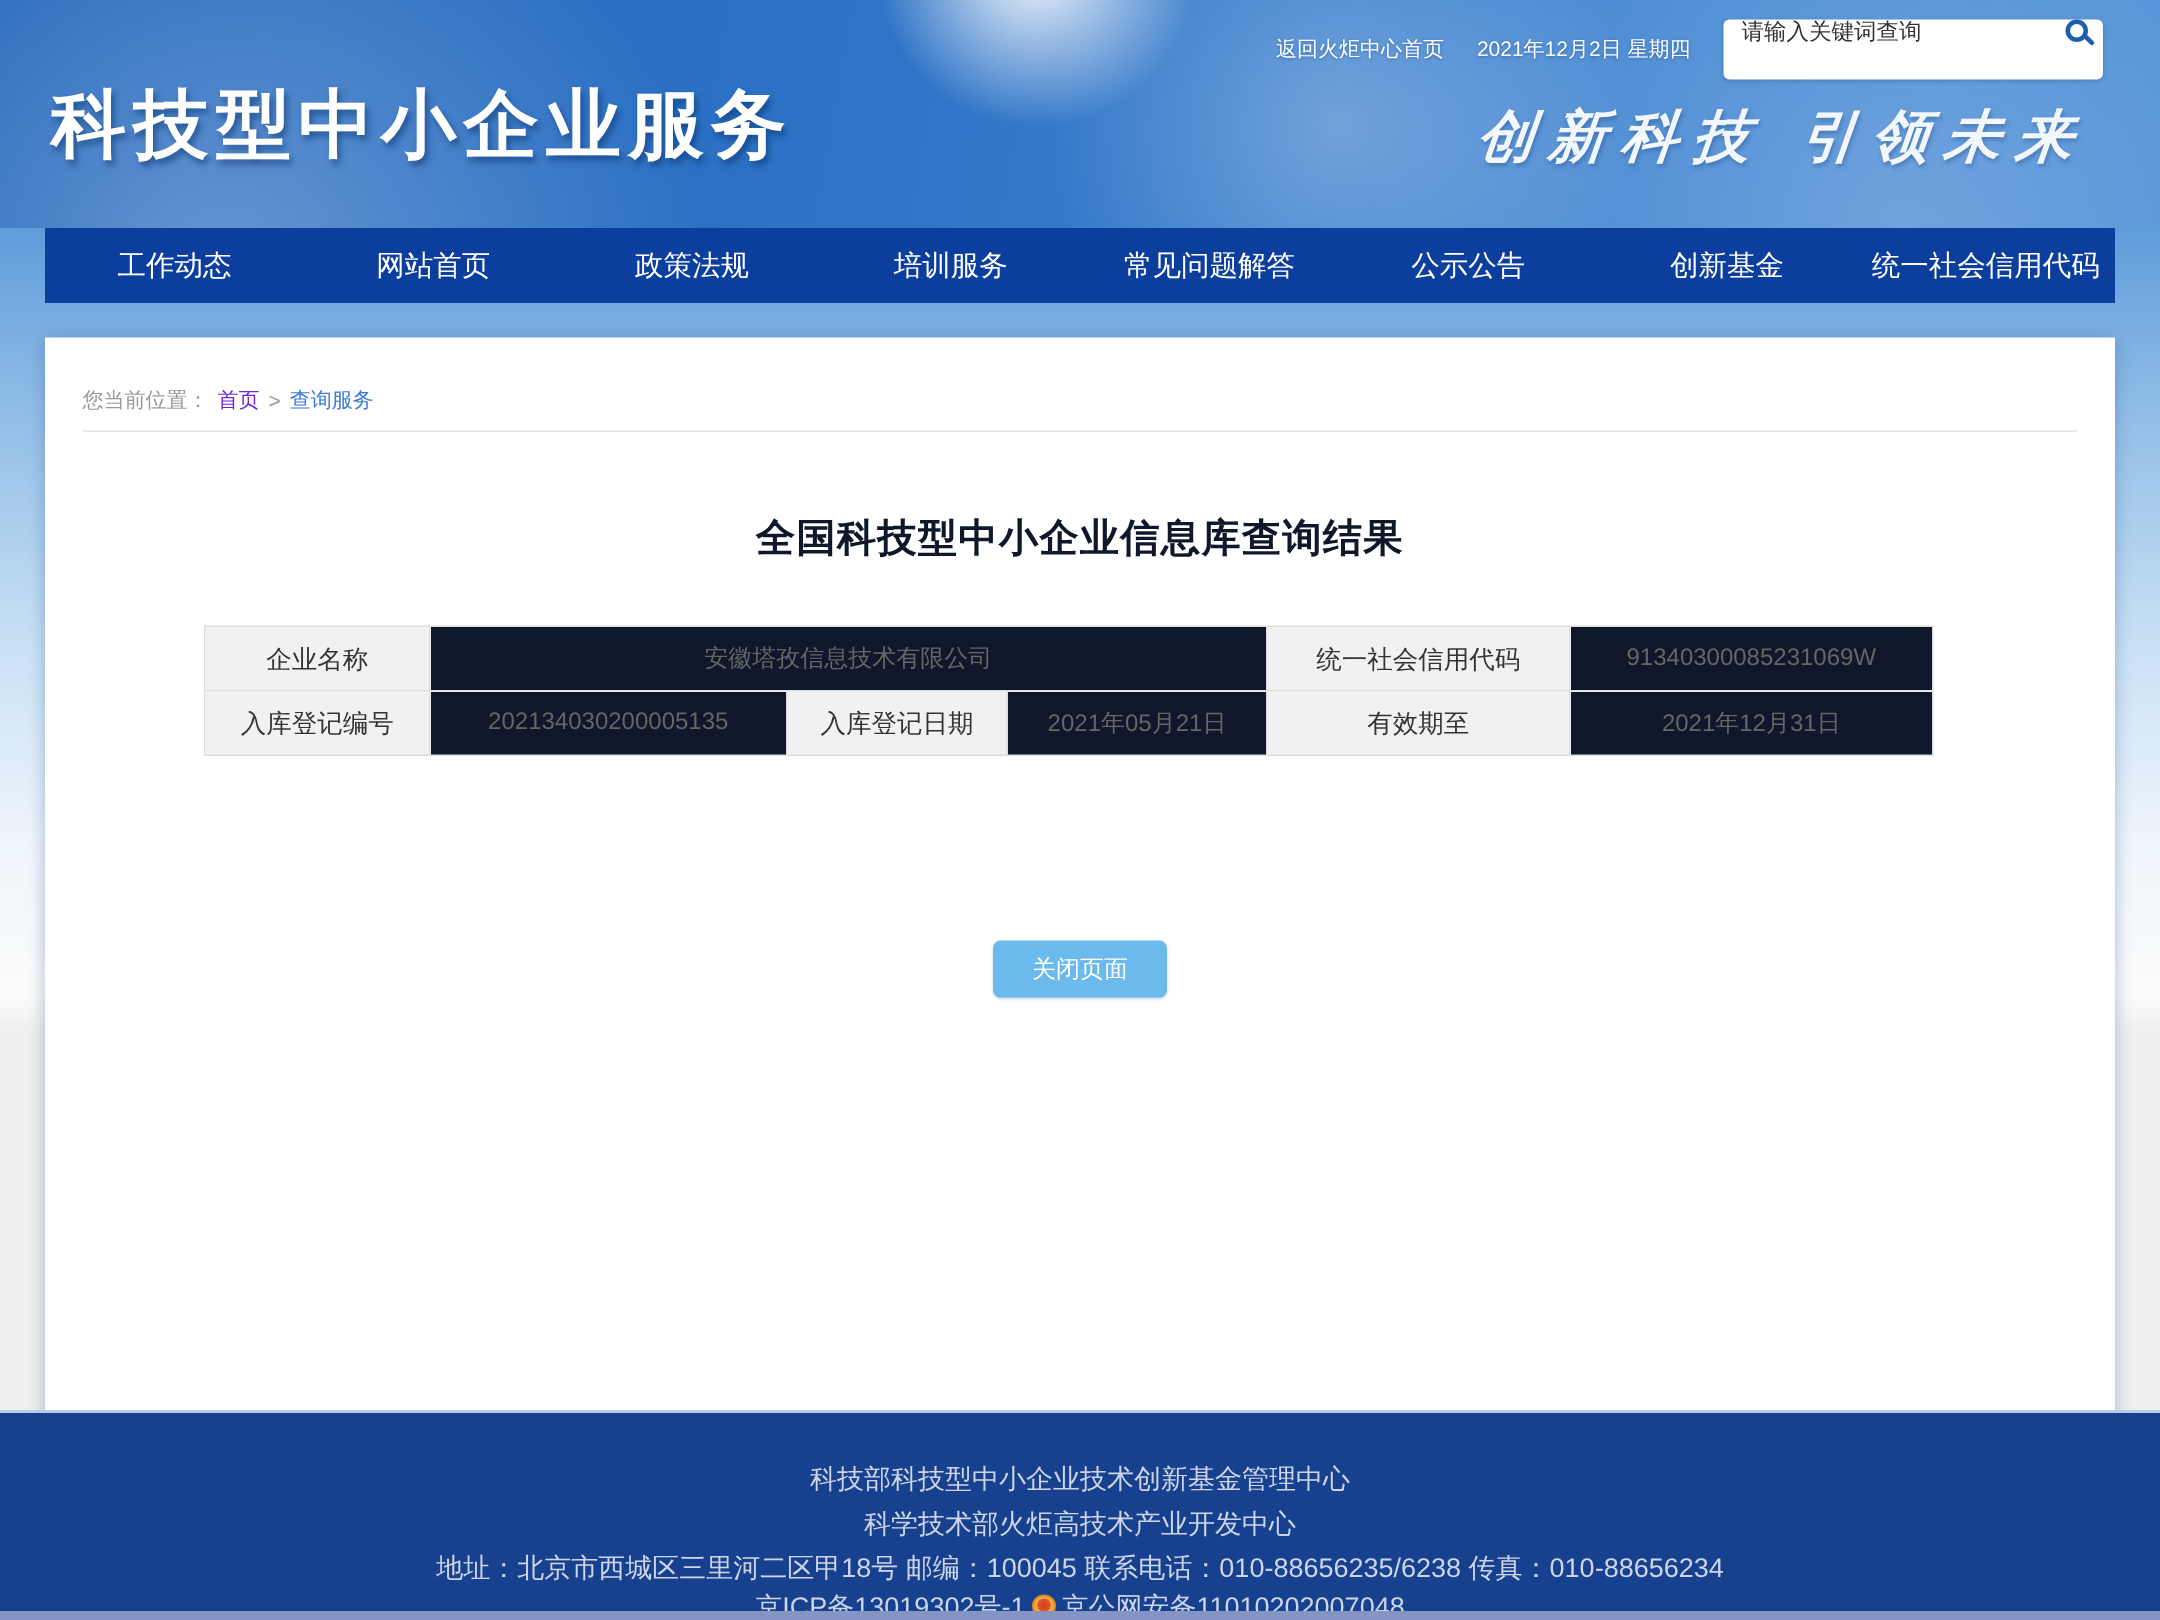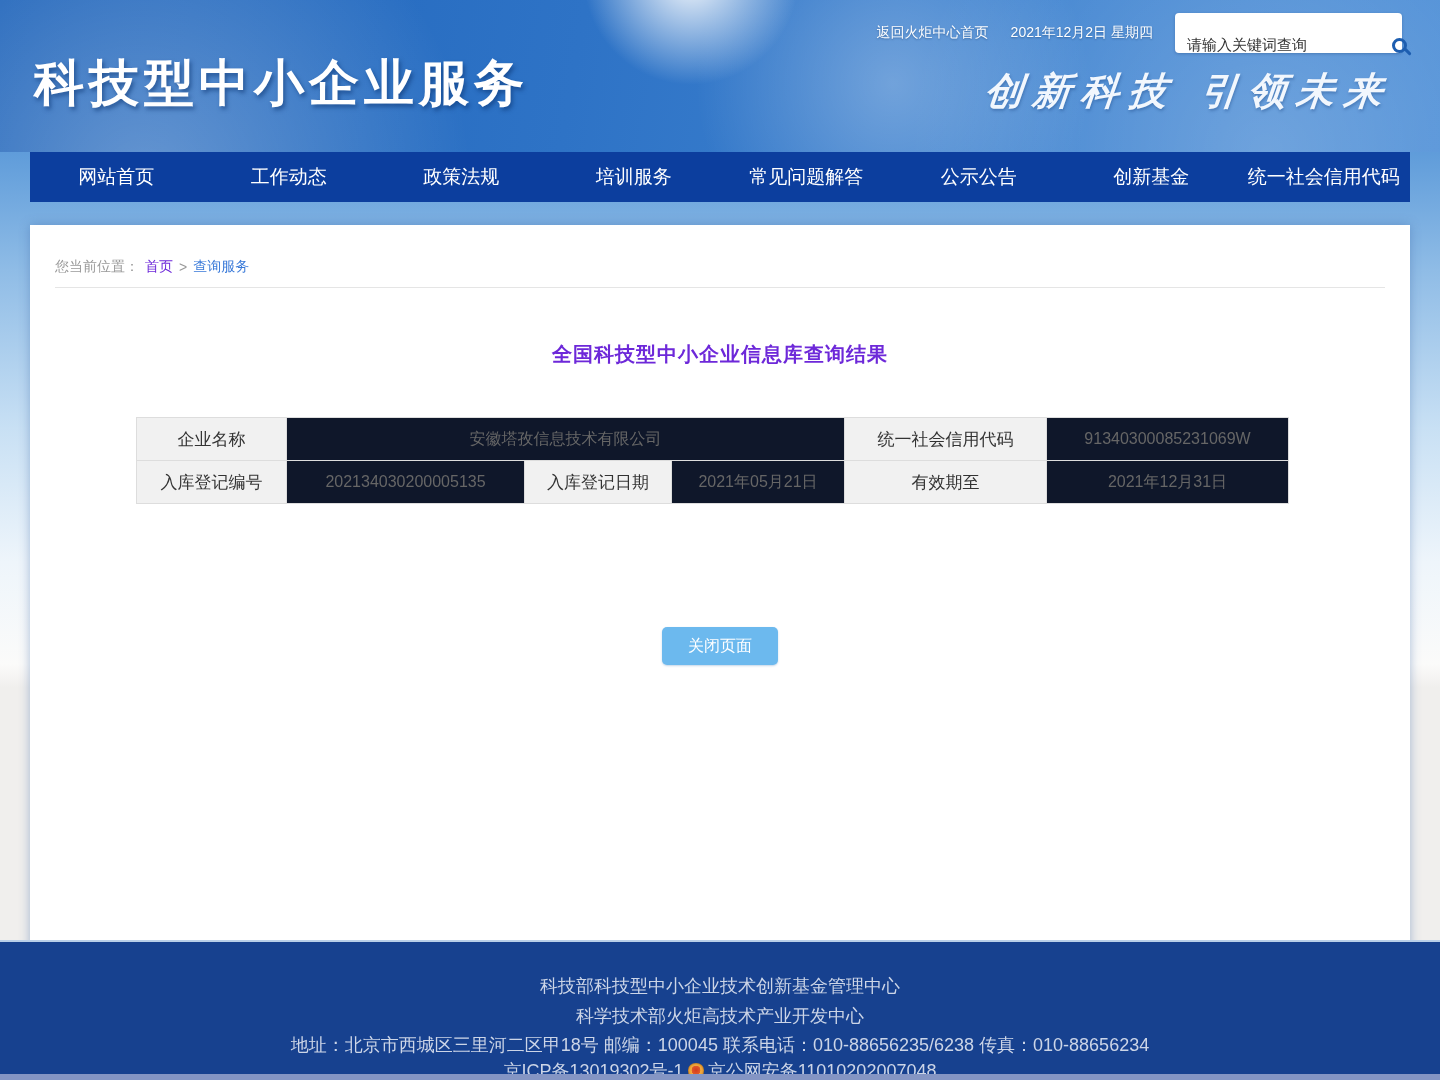--- a/index.html
+++ b/index.html
@@ -23,22 +23,22 @@
   }
 
   
   .topbar {
     position:absolute; top:13px; right:38px; height:40px;
     display:flex; align-items:center; gap:22px;
   }
   .toplink, .topdate { color:#ffffff; font-size:14px; text-shadow:0 1px 2px rgba(0,40,90,.4); }
   .toplink { cursor:pointer; }
   .searchbox {
-    width:227px; height:40px; background:#ffffff; border-radius:4px;
-    display:flex; align-items:flex-end; padding:0 10px 0 12px;
+    width:253px; height:40px; background:#ffffff; border-radius:4px;
+    display:flex; align-items:flex-start; padding:0 10px 0 12px;
     box-shadow:0 1px 3px rgba(0,30,80,.25);
   }
   .searchbox input {
     border:none; outline:none; flex:1; font-size:15px; color:#333;
     font-family:"Liberation Sans", sans-serif; background:transparent;
   }
   .searchbox input::placeholder { color:#333; opacity:1; }
   .mag { position:relative; width:15px; height:15px; border:3px solid #1d5eb0; border-radius:50%; margin-left:6px; flex:0 0 auto; }
   .mag::after { content:''; position:absolute; width:9px; height:3px; background:#1d5eb0; border-radius:2px;
     transform:rotate(45deg); right:-8px; bottom:-3px; }
@@ -78,21 +78,21 @@
     position:absolute; left:25px; top:32px; height:20px;
     display:flex; align-items:center; gap:6px; font-size:14px;
   }
   .bc-prefix, .bc-sep { color:#999; }
   .bc-home { color:#6d28d9; cursor:pointer;text-align:right; }
   .bc-current { color:#3a7ad9; cursor:pointer; }
   .bc-rule { position:absolute; left:25px; right:25px; top:62px; height:0; border-bottom:1px solid #e5e5e5; }
 
   .page-title {
     position:absolute; left:0; width:100%; top:116px; text-align:center;
-    color:#6d28d9; font-size:20px; font-weight:bold; letter-spacing:1px;
+    color:#0f172a; font-size:26px; font-weight:bold; letter-spacing:1px;
   }
 
   
   .result-table {
     position:absolute; left:106px; top:192px; width:1152px;
     border-collapse:collapse; table-layout:fixed;
   }
   .result-table th, .result-table td {
     border:1px solid #ddd; height:43px; text-align:center; vertical-align:middle;
     font-weight:normal; overflow:hidden; white-space:nowrap;
@@ -139,22 +139,22 @@
     <span class="toplink">返回火炬中心首页</span>
     <span class="topdate">2021年12月2日 星期四</span>
     <div class="searchbox">
       <input type="text" placeholder="请输入关键词查询" style="">
       <span class="mag"></span>
     </div>
   </div>
 </div>
 
 <div class="nav">
+  <div class="nav-item">工作动态</div>
   <div class="nav-item">网站首页</div>
-  <div class="nav-item">工作动态</div>
   <div class="nav-item">政策法规</div>
   <div class="nav-item">培训服务</div>
   <div class="nav-item">常见问题解答</div>
   <div class="nav-item">公示公告</div>
   <div class="nav-item">创新基金</div>
   <div class="nav-item">统一社会信用代码</div>
 </div>
 
 <div class="panel">
   <div class="breadcrumb">

